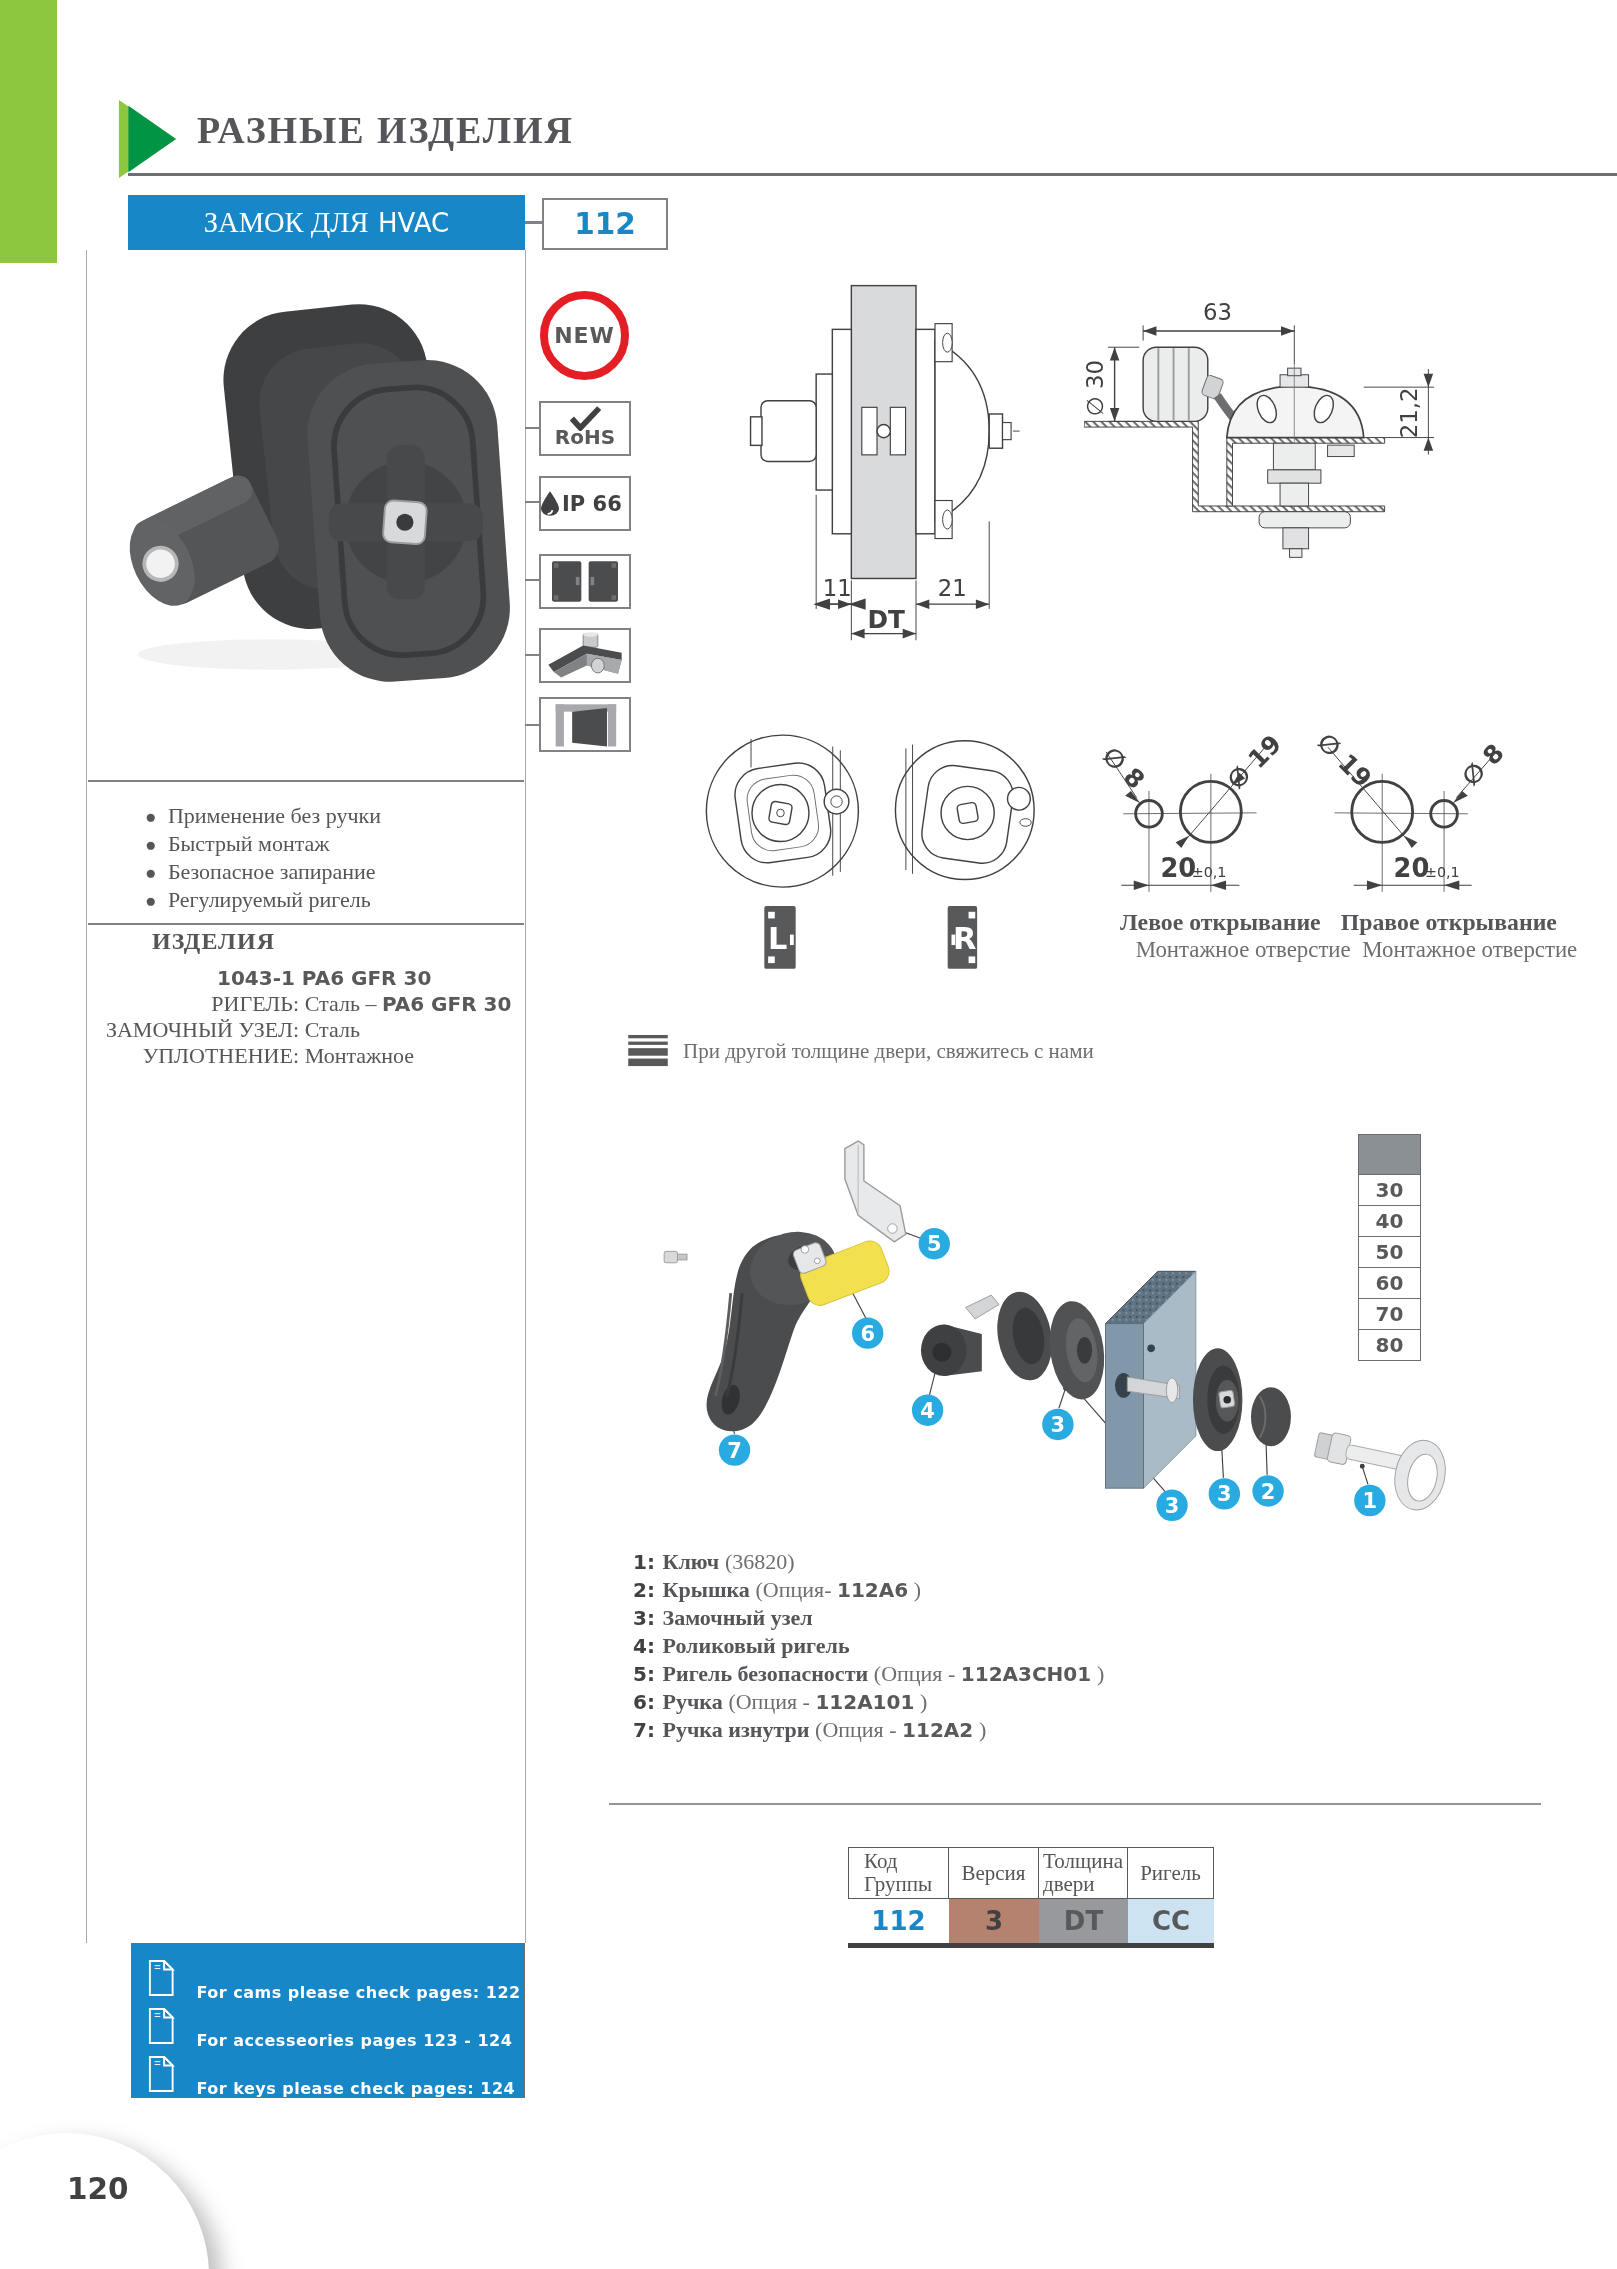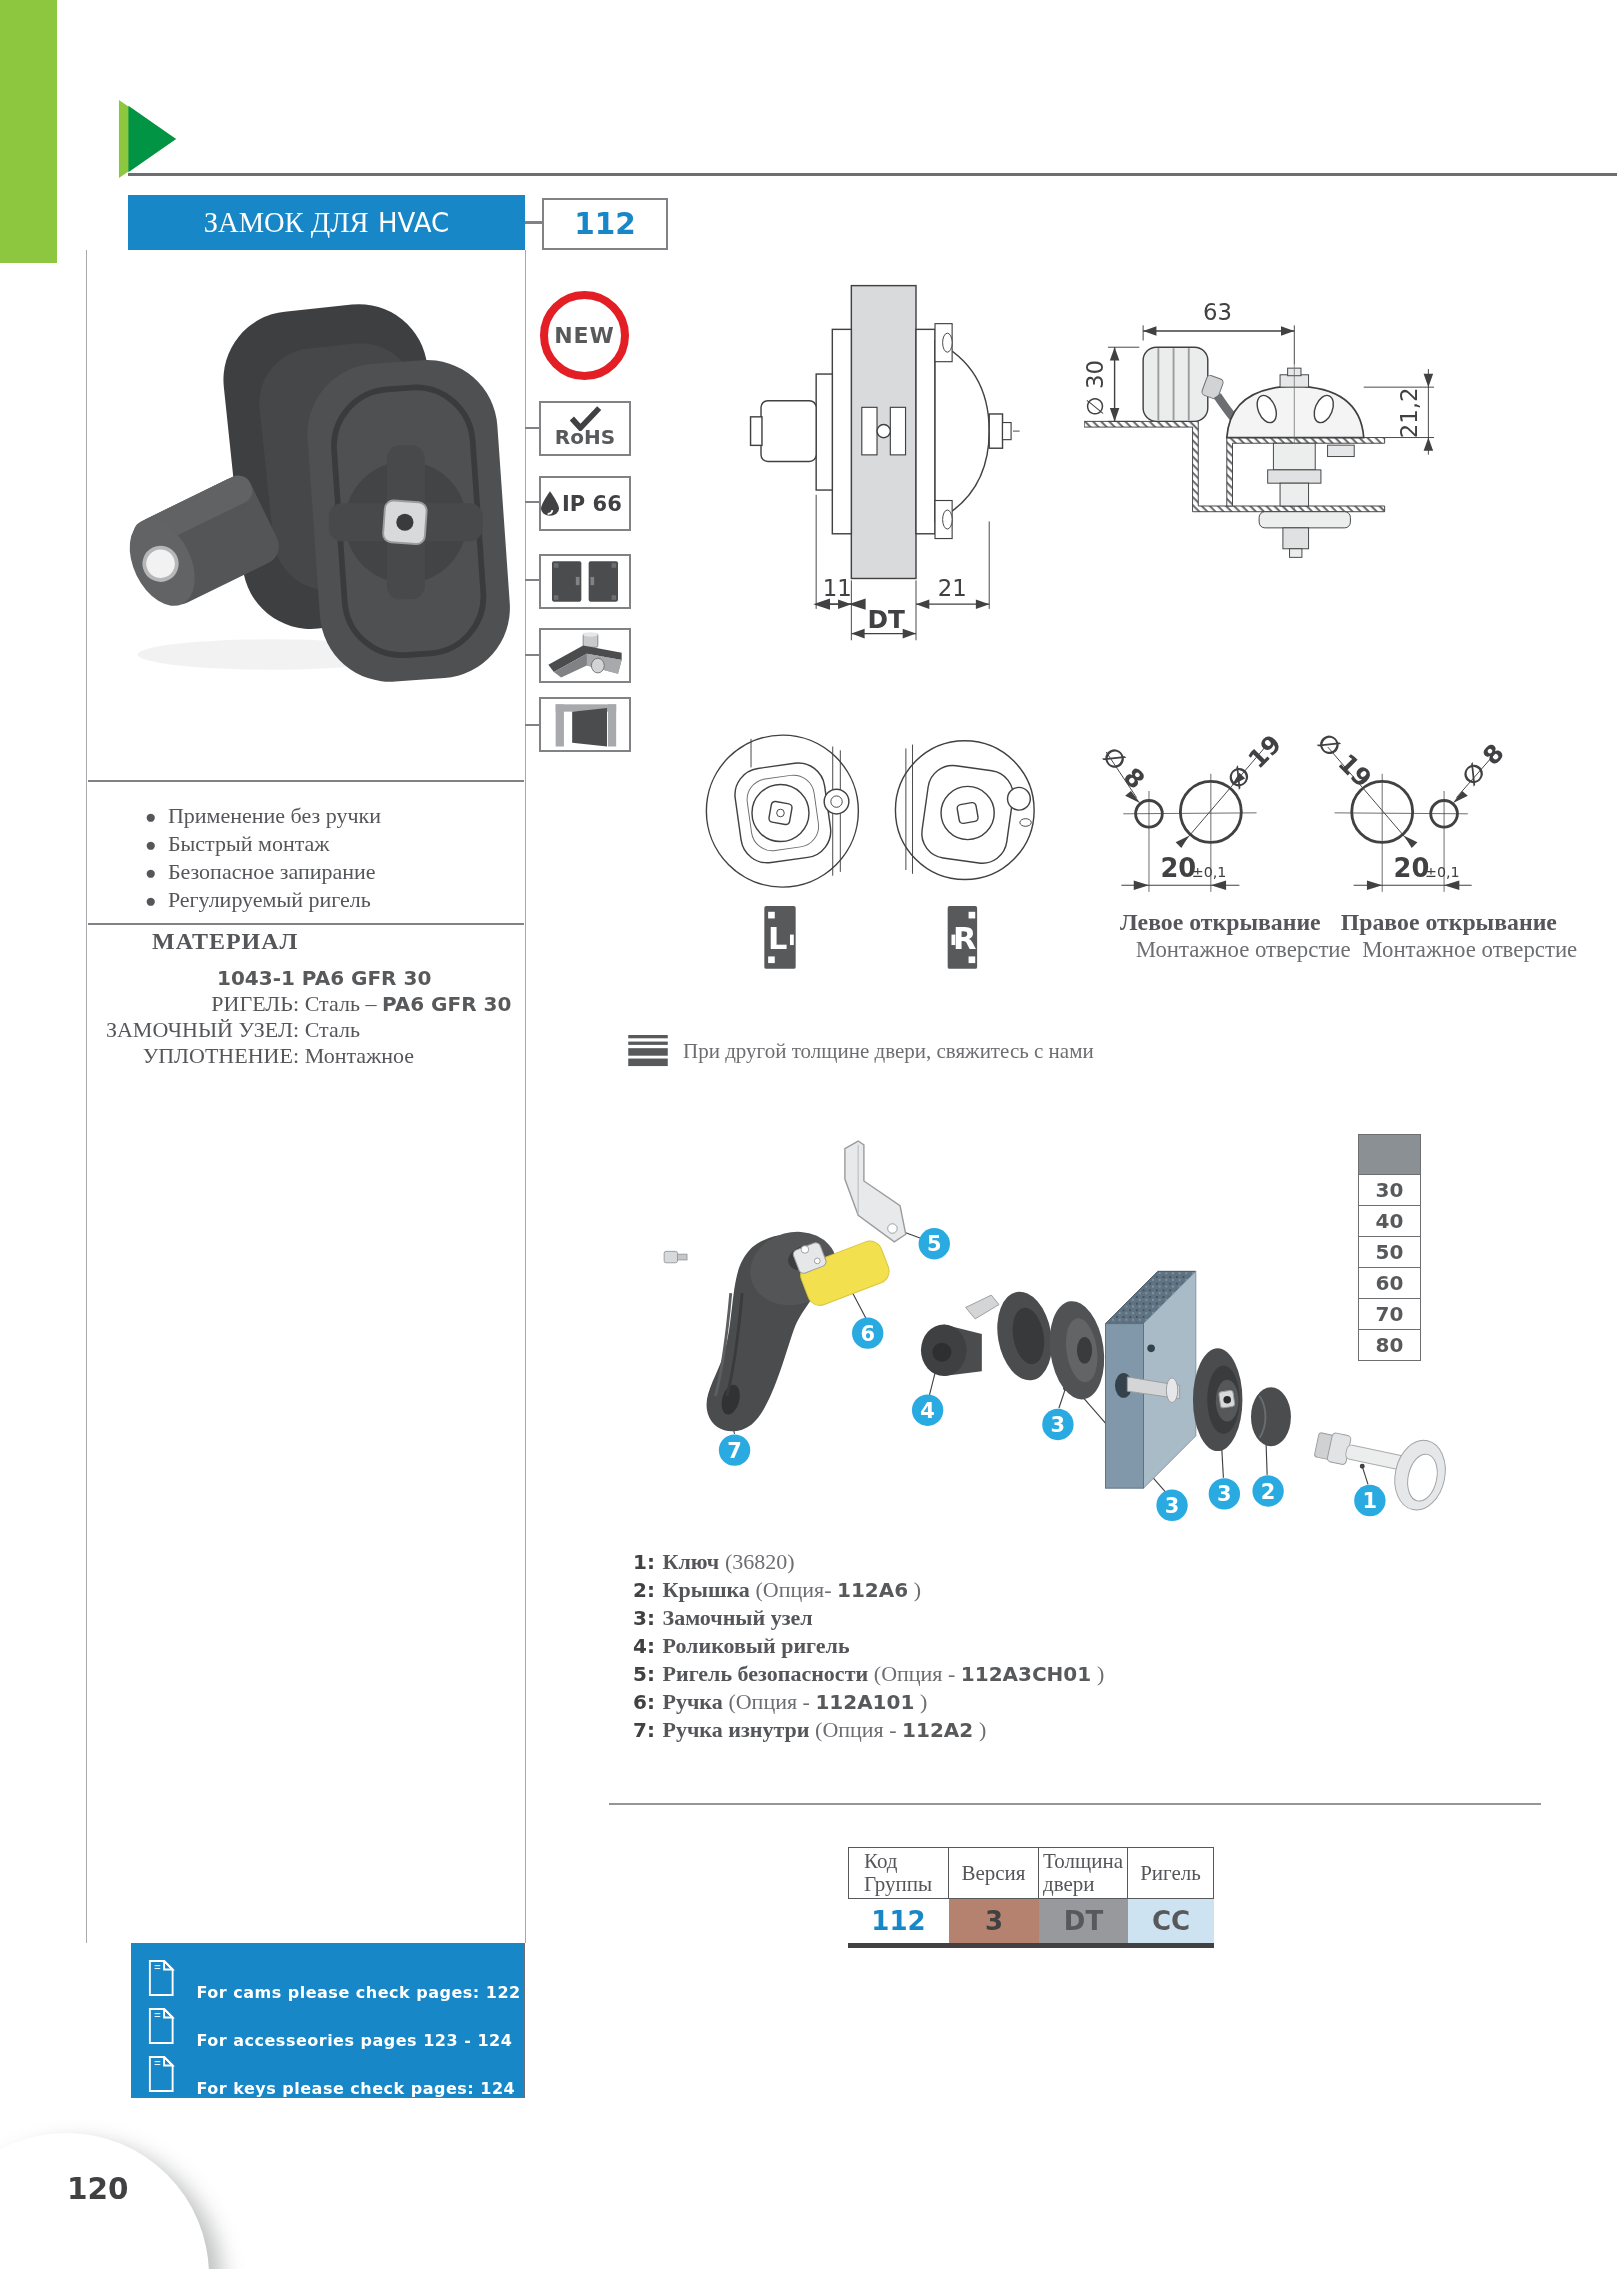--- a/index.html
+++ b/index.html
@@ -99,20 +99,21 @@
 <body>
 
 <div class="page">
 
   <div class="abs green-block"></div>
 
   <svg class="abs" style="left:117px;top:100px;" width="59" height="78" viewBox="0 0 62 82">
     <polygon points="2,0 62,41 2,82" fill="#8dc63f"></polygon>
     <polygon points="12,6 62,41 12,76" fill="#009444"></polygon>
   </svg>
+  <div class="abs page-title">РАЗНЫЕ ИЗДЕЛИЯ</div>
   <div class="abs top-rule"></div>
 
   <div class="abs prod-bar">
     <span>ЗАМОК ДЛЯ</span>
     <span class="hvac">HVAC</span>
   </div>
   <div class="abs prod-connector"></div>
   <div class="abs code-box sans">112</div>
 
   <div class="abs col-box"></div>
@@ -152,21 +153,21 @@
         <span>Безопасное запирание</span>
       </div>
     <div class="row">
         <span class="dot">●</span>
         <span>Регулируемый ригель</span>
       </div>
   </div>
   <div class="abs sec-line" style="top:923px;"></div>
 
   <div class="abs material">
-    <div class="mat-title">МАТЕРИАЛ</div>
+    <div class="mat-title">ИЗДЕЛИЯ</div>
     <div class="mat-cont code-sans">1043-1 PA6 GFR 30</div>
     <div class="mat-row">
       <span class="mat-label">РИГЕЛЬ:</span>
       <span class="mat-val">
         <span>Сталь –</span>
         <span class="code-sans">PA6 GFR 30</span>
       </span>
     </div>
     <div class="mat-row">
       <span class="mat-label">ЗАМОЧНЫЙ УЗЕЛ:</span>

